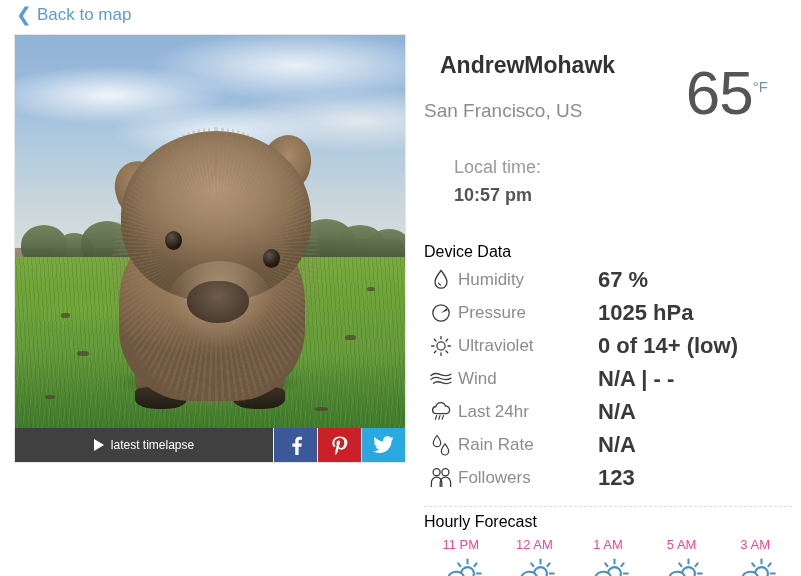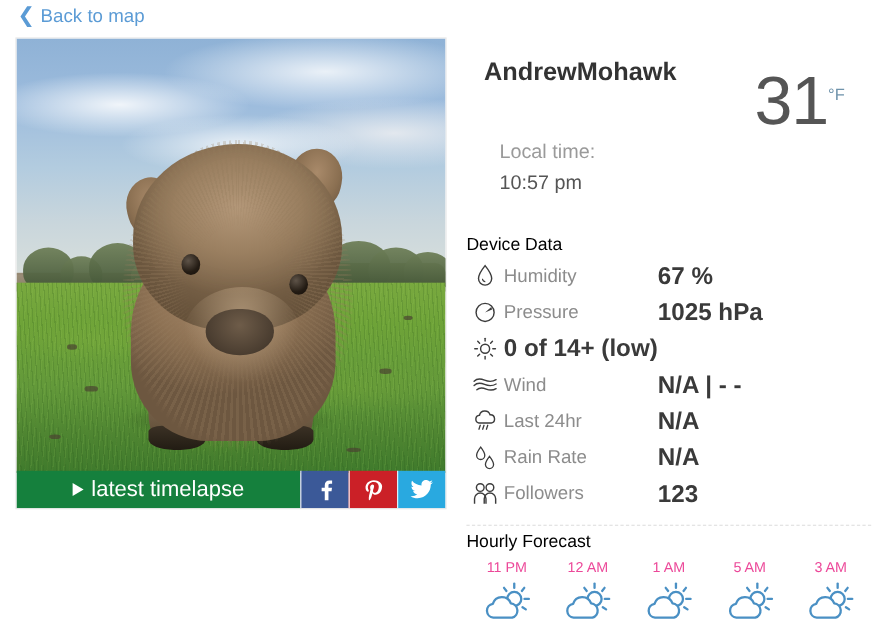--- a/index.html
+++ b/index.html
@@ -232,27 +232,27 @@
     position: absolute;
     left: 0;
     bottom: 0;
     width: 100%;
     height: 34px;
     display: flex;
     align-items: stretch;
   }
   .timelapse-btn {
     flex: 1 1 auto;
-    background: #15803d;
+    background: #404040;
     color: #ffffff;
     display: flex;
     align-items: center;
     justify-content: center;
     gap: 7px;
-    font-size: 20px;
+    font-size: 12px;
     cursor: pointer;
     user-select: none;
   }
   .play-tri {
     width: 0; height: 0;
     border-left: 10px solid #ffffff;
     border-top: 6px solid transparent;
     border-bottom: 6px solid transparent;
   }
   .social {
@@ -290,21 +290,21 @@
     font-size: 19px;
     color: #8c8c8c;
     line-height: 29px;
   }
   .localtime {
     font-size: 18px;
     color: #9a9a9a;
     line-height: 28px;
     white-space: pre;
   }
-  .localtime b { color: #555555; font-weight: normal; }
+  .localtime b { color: #555555; font-weight: bold; }
   .temp-big {
     position: absolute;
     right: 24px;
     top: 6px;
     font-size: 62px;
     line-height: 62px;
     color: #555555;
     font-weight: 300;
     letter-spacing: -1px;
   }
@@ -449,26 +449,27 @@
         <path fill="#ffffff" d="M20.6 2.3c-0.75 0.33-1.56 0.56-2.4 0.66 0.87-0.52 1.53-1.34 1.85-2.32-0.81 0.48-1.71 0.83-2.67 1.02C16.62 0.84 15.53 0.33 14.32 0.33c-2.31 0-4.19 1.88-4.19 4.19 0 0.33 0.04 0.65 0.11 0.95C6.76 5.3 3.68 3.64 1.62 1.11 1.26 1.73 1.05 2.45 1.05 3.22c0 1.45 0.74 2.74 1.86 3.49-0.69-0.02-1.33-0.21-1.9-0.53v0.05c0 2.03 1.44 3.72 3.36 4.11-0.35 0.1-0.72 0.15-1.1 0.15-0.27 0-0.53-0.03-0.79-0.08 0.53 1.67 2.08 2.88 3.92 2.91-1.44 1.13-3.25 1.8-5.21 1.8-0.34 0-0.67-0.02-1-0.06 1.86 1.19 4.07 1.89 6.44 1.89 7.73 0 11.96-6.4 11.96-11.96l-0.01-0.54C19.32 3.88 20.03 3.14 20.6 2.3z"></path>
       </svg>
     </div>
   </div>
 </div>
 
 <div class="panel">
 
   <div class="panel-head">
     <div class="site-name">AndrewMohawk</div>
+    <div class="site-loc">San Francisco, US</div>
     <div class="localtime">
       <span>Local time:</span>
       <b>10:57 pm</b>
     </div>
     <div class="temp-big">
-      <span>31</span><span class="temp-unit">°F</span>
+      <span>65</span><span class="temp-unit">°F</span>
     </div>
   </div>
 
   <div class="section-title">Device Data</div>
 
   <div class="data-rows">
 
     <div class="data-row">
       <span class="data-icon">
         <svg width="18" height="22" viewBox="0 0 18 22">
@@ -501,20 +502,21 @@
               <line x1="11" y1="18.0" x2="11" y2="20.4"></line>
               <line x1="1.6" y1="11" x2="4.0" y2="11"></line>
               <line x1="18.0" y1="11" x2="20.4" y2="11"></line>
               <line x1="4.3" y1="4.3" x2="6.0" y2="6.0"></line>
               <line x1="16.0" y1="16.0" x2="17.7" y2="17.7"></line>
               <line x1="17.7" y1="4.3" x2="16.0" y2="6.0"></line>
               <line x1="6.0" y1="16.0" x2="4.3" y2="17.7"></line>
             </g>
           </svg>
       </span>
+      <span class="data-label">Ultraviolet</span>
       <span class="data-value">0 of 14+ (low)</span>
     </div>
 
     <div class="data-row">
       <span class="data-icon">
         <svg width="24" height="18" viewBox="0 0 24 18">
             <g fill="none" stroke="currentColor" stroke-width="1.3" stroke-linecap="round">
               <path d="M2 5.5C5 2.6 8.2 3.2 11.5 4.6 15 6 18.5 6.3 22 4.2"></path>
               <path d="M2 9.4C5 6.5 8.2 7.1 11.5 8.5 15 9.9 18.5 10.2 22 8.1"></path>
               <path d="M4.5 13.3C7.2 10.9 10 11.5 13 12.7 16 13.9 19 14.1 22 12.3"></path>

